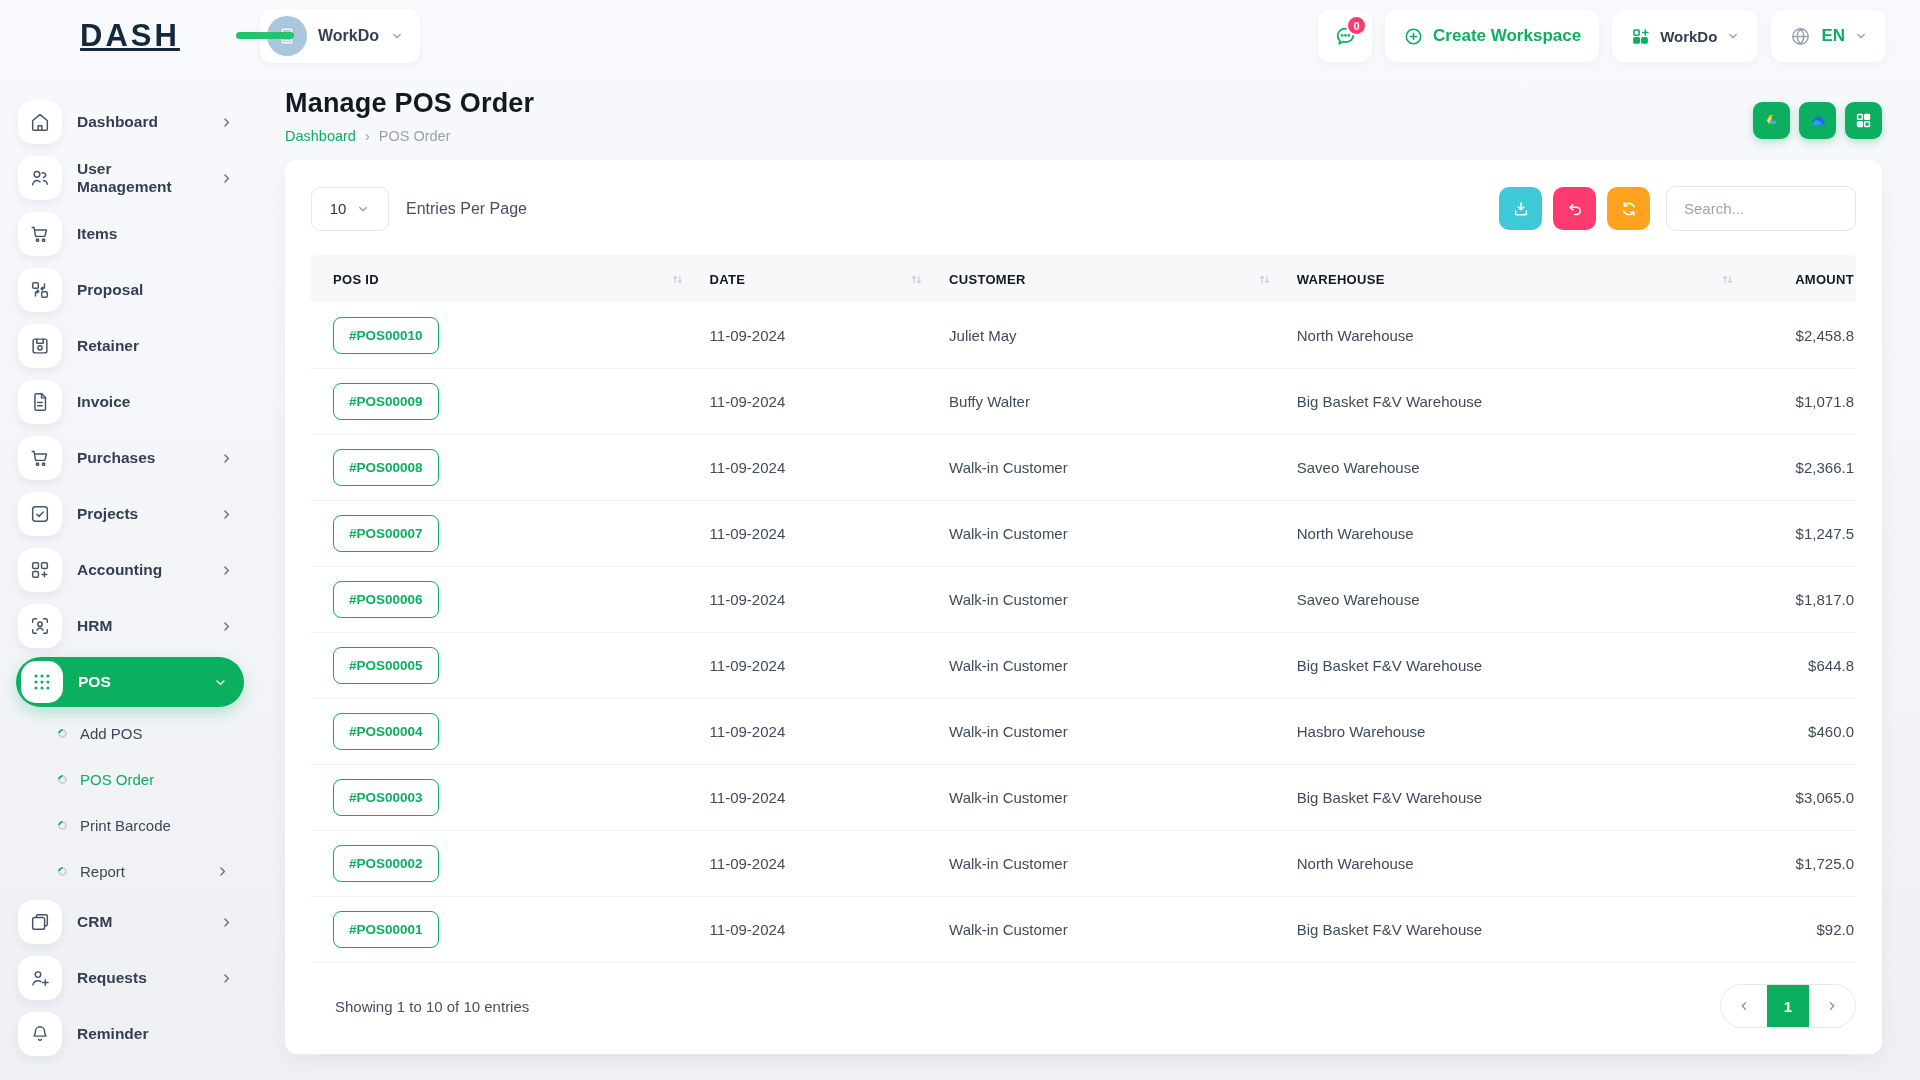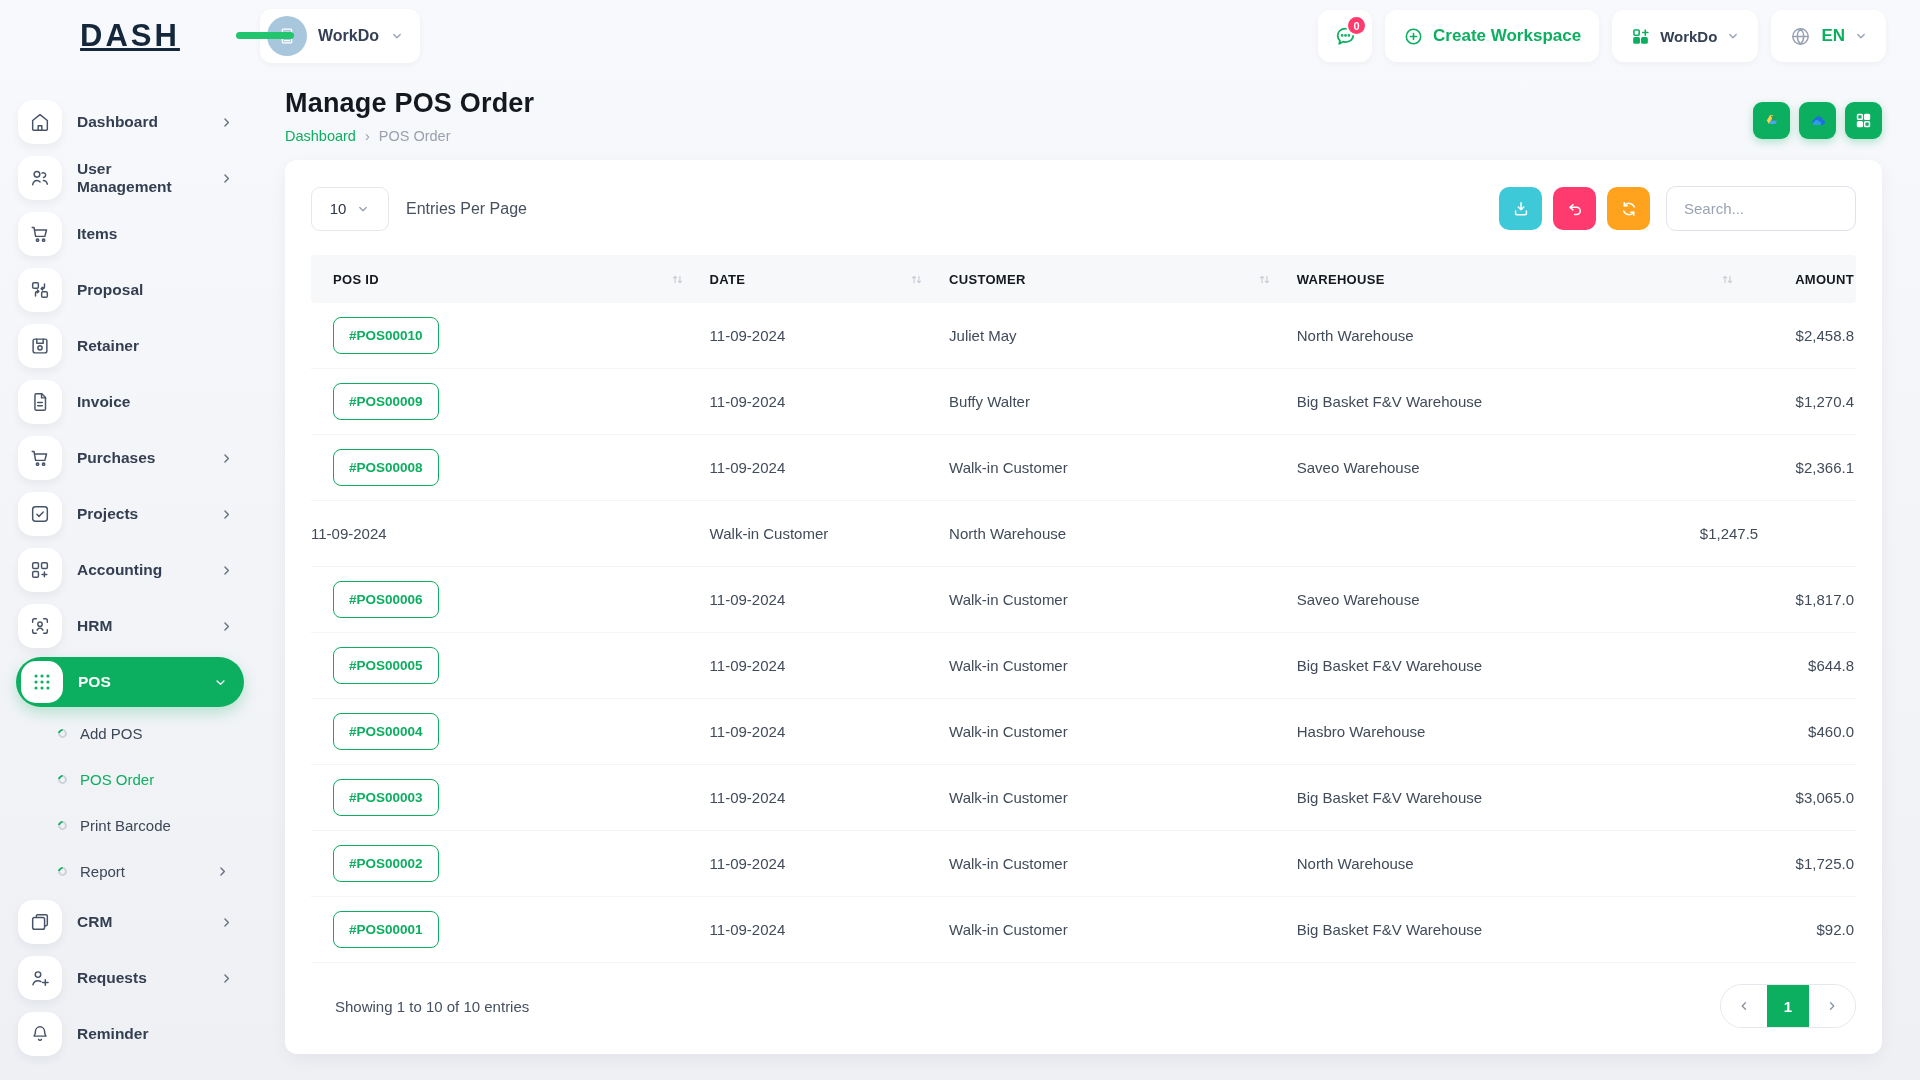--- a/index.html
+++ b/index.html
@@ -532,32 +532,33 @@
     <div class="td customer">Juliet May</div>
     <div class="td warehouse">North Warehouse</div>
     <div class="td amount">$2,458.8</div>
   </div>
 
   <div class="trow tgrid">
     <div class="td id"><button class="pos-badge">#POS00009</button></div>
     <div class="td date">11-09-2024</div>
     <div class="td customer">Buffy Walter</div>
     <div class="td warehouse">Big Basket F&amp;V Warehouse</div>
-    <div class="td amount">$1,270.4</div>
+    <div class="td amount">$1,071.8</div>
   </div>
 
   <div class="trow tgrid">
     <div class="td id"><button class="pos-badge">#POS00008</button></div>
     <div class="td date">11-09-2024</div>
     <div class="td customer">Walk-in Customer</div>
     <div class="td warehouse">Saveo Warehouse</div>
     <div class="td amount">$2,366.1</div>
   </div>
 
   <div class="trow tgrid">
+    <div class="td id"><button class="pos-badge">#POS00007</button></div>
     <div class="td date">11-09-2024</div>
     <div class="td customer">Walk-in Customer</div>
     <div class="td warehouse">North Warehouse</div>
     <div class="td amount">$1,247.5</div>
   </div>
 
   <div class="trow tgrid">
     <div class="td id"><button class="pos-badge">#POS00006</button></div>
     <div class="td date">11-09-2024</div>
     <div class="td customer">Walk-in Customer</div>

